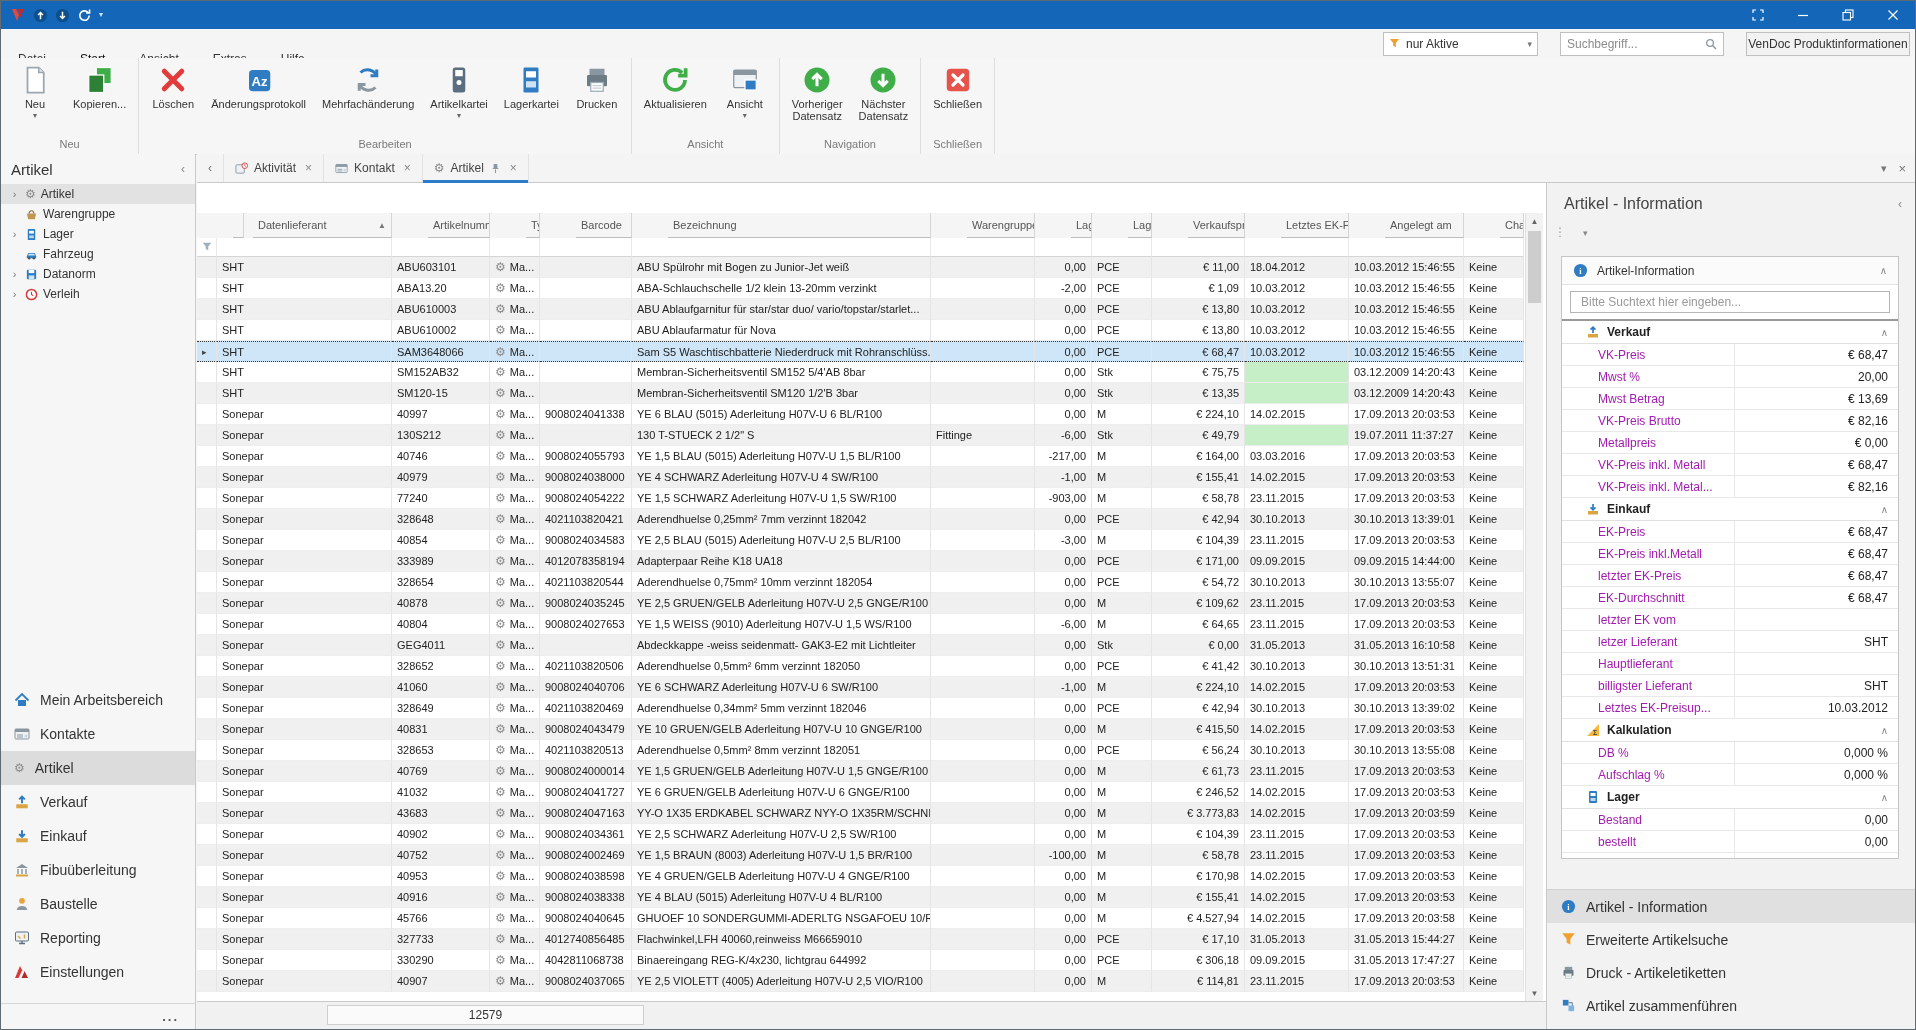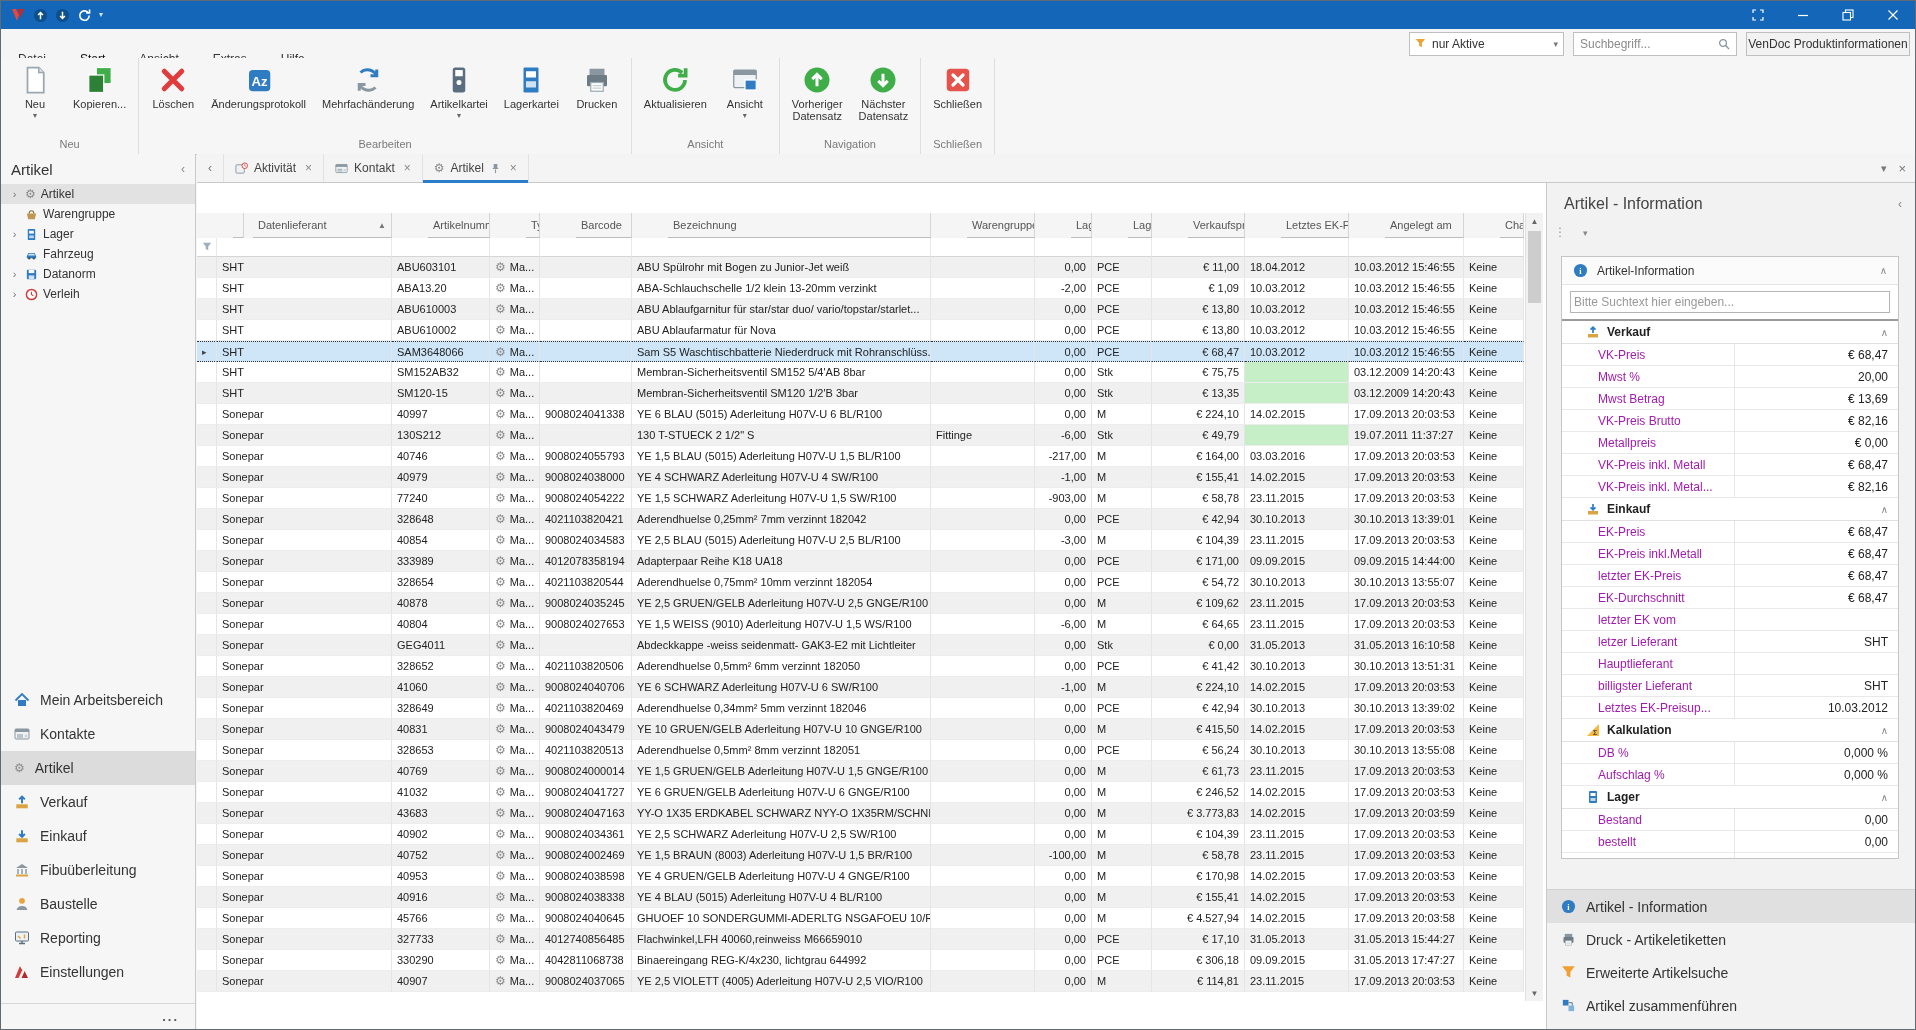--- a/index.html
+++ b/index.html
@@ -14,21 +14,21 @@
   .qat{display:flex;align-items:center;gap:7px;padding-left:9px;z-index:2;}
   .ttl{position:absolute;left:0;right:0;text-align:center;font-size:12px;color:#fff;}
   .winbtns{margin-left:auto;display:flex;z-index:2;}
   .wbtn{width:45px;height:28px;display:flex;align-items:center;justify-content:center;}
 
   
   .menubar{position:absolute;top:28px;left:0;right:0;height:29px;background:#f5f5f5;display:flex;align-items:center;border-bottom:1px solid #e2e2e2;}
   .mitem{padding:16px 17px;font-size:12px;height:28px;display:flex;align-items:center;color:#333;position:relative;}
   .mitem.active{color:#111;}
   .mitem.active::after{content:"";position:absolute;left:10px;right:10px;bottom:0;height:3px;background:#1e7ac4;}
-  .mright{margin-left:auto;display:flex;gap:9px;padding-right:5px;align-items:center;}
+  .mright{margin-left:auto;display:flex;gap:22px;padding-right:5px;align-items:center;}
   .filter-dd{width:143px;height:22px;border:1px solid #bfbfbf;background:#fff;display:flex;align-items:center;font-size:12px;padding:0 5px;gap:6px;}
   .filter-dd .dda{margin-left:auto;color:#777;font-size:9px;}
   .searchbox{width:150px;height:22px;border:1px solid #bfbfbf;background:#fff;display:flex;align-items:center;font-size:12px;padding:0 6px;color:#8b8b8b;}
   .searchbox .ic{margin-left:auto;}
   .vpbtn{width:162px;height:22px;border:1px solid #bfbfbf;background:#f2f2f2;display:flex;align-items:center;justify-content:center;font-size:12px;color:#333;}
 
   
   .ribbon{position:absolute;top:57px;left:0;right:0;height:96px;background:#f6f6f6;border-bottom:1px solid #c9c9c9;}
   .rgroups{display:flex;height:100%;}
   .rgroup{display:flex;flex-direction:column;border-right:1px solid #dedede;padding:3px 4px 0;}
@@ -91,21 +91,21 @@
   
   .panel{position:absolute;left:1349px;right:0;top:29px;bottom:0;background:#f2f2f2;border-left:1px solid #c9c9c9;box-sizing:border-box;}
   .ptitle{position:absolute;top:12px;left:17px;font-size:16px;color:#444;}
   .pclps{position:absolute;top:14px;right:13px;color:#888;font-size:12px;}
   .pgrip{position:absolute;top:42px;left:7px;color:#999;font-size:12px;}
   .pgripdd{position:absolute;top:45px;left:36px;color:#888;font-size:9px;}
   .pbox{position:absolute;left:14px;right:16px;top:73px;height:603px;background:#fff;border:1px solid #c5c5c5;box-sizing:border-box;overflow:hidden;}
   .pbhead{height:27px;display:flex;align-items:center;gap:9px;padding:0 11px;border-bottom:1px solid #e4e4e4;background:#fbfbfb;font-size:12px;color:#333;}
   .pbhead .chev{margin-left:auto;color:#888;font-size:10px;}
   .pbhead .ic{width:15px;height:15px;}
-  .psearch{margin:6px 8px 6px;height:22px;border:1px solid #b5b5b5;display:flex;align-items:center;padding-left:3px;color:#999;font-size:12px;box-sizing:border-box;}
+  .psearch{margin:6px 8px 6px;height:22px;border:1px solid #b5b5b5;display:flex;align-items:center;padding-left:10px;color:#999;font-size:12px;box-sizing:border-box;}
   .pdiv{height:2px;background:#9a9a9a;}
   .pshead{height:22px;display:flex;align-items:center;gap:7px;padding-left:24px;font-weight:bold;font-size:12px;color:#222;border-bottom:1px solid #e0e0e0;}
   .pshead .ic{width:14px;height:14px;}
   .pshead .chev{margin-left:auto;color:#888;font-size:10px;padding-right:10px;font-weight:normal;}
   .prow{display:grid;grid-template-columns:172px 1fr;height:21px;border-bottom:1px solid #e8e8e8;font-size:12px;}
   .prow .pl{padding-left:36px;display:flex;align-items:center;color:#a21caf;overflow:hidden;white-space:nowrap;}
   .prow .pv{border-left:1px solid #e8e8e8;display:flex;align-items:center;justify-content:flex-end;padding-right:10px;color:#222;}
   .pnav{position:absolute;left:0;right:0;top:706px;border-top:1px solid #d2d2d2;}
   .pnitem{height:33px;display:flex;align-items:center;gap:10px;padding-left:14px;font-size:14px;color:#333;}
   .pnitem.active{background:#e0e0e0;}
@@ -1324,20 +1324,23 @@
             <div class="dc">23.11.2015</div>
             <div class="dc">17.09.2013 20:03:53</div>
             <div class="dc">Keine</div>
           </div>
         </div>
       <div class="vscroll">
         <span class="vsb" style="top:0">▲</span>
         <span class="vsthumb"></span>
         <span class="vsb" style="bottom:0">▼</span>
       </div>
+      <div class="tfoot">
+        <div class="cntbox">12579</div>
+      </div>
     </div>
 
     <div class="panel">
       <div class="ptitle">Artikel - Information</div>
       <span class="pclps">‹</span>
       <span class="pgrip">⋮</span>
       <span class="pgripdd">▾</span>
       <div class="pbox">
         <div class="pbhead">
           <span class="ic">
@@ -1494,36 +1497,36 @@
             <span class="ic" style="width:15px;height:15px">
               <svg viewBox="0 0 16 16">
                 <circle cx="8" cy="8" r="7" fill="#2f7cc3"></circle>
                 <text x="8" y="11.5" text-anchor="middle" font-size="9" fill="#fff" font-weight="bold" font-family="serif">i</text>
               </svg>
             </span>
             <span>Artikel - Information</span>
           </div>
           <div class="pnitem">
             <span class="ic" style="width:15px;height:15px">
+              <svg viewBox="0 0 12 12">
+                <path d="M1 1 h10 L7.5 5.5 V10 L4.5 8.5 V5.5 Z" fill="#f0a030"></path>
+              </svg>
+            </span>
+            <span>Erweiterte Artikelsuche</span>
+          </div>
+          <div class="pnitem">
+            <span class="ic" style="width:15px;height:15px">
               <svg viewBox="0 0 24 24">
                 <rect x="6" y="3" width="12" height="5" fill="#8a97a0"></rect>
                 <rect x="4" y="8" width="16" height="9" rx="1" fill="#6d7b85"></rect>
                 <rect x="7" y="14" width="10" height="7" fill="#fff" stroke="#9aabb5"></rect>
                 <path d="M8.5 16.5 h7 M8.5 18.5 h7" stroke="#c5cdd3"></path>
               </svg>
             </span>
             <span>Druck - Artikeletiketten</span>
-          </div>
-          <div class="pnitem">
-            <span class="ic" style="width:15px;height:15px">
-              <svg viewBox="0 0 12 12">
-                <path d="M1 1 h10 L7.5 5.5 V10 L4.5 8.5 V5.5 Z" fill="#f0a030"></path>
-              </svg>
-            </span>
-            <span>Erweiterte Artikelsuche</span>
           </div>
           <div class="pnitem">
             <span class="ic" style="width:15px;height:15px">
               <svg viewBox="0 0 16 16">
                 <rect x="2" y="2" width="6" height="6" fill="#2f7cc3"></rect>
                 <rect x="8" y="8" width="6" height="6" fill="#7fb3dd"></rect>
                 <path d="M8 5 h4 v3" fill="none" stroke="#5a6e7f"></path>
               </svg>
             </span>
             <span>Artikel zusammenführen</span>

